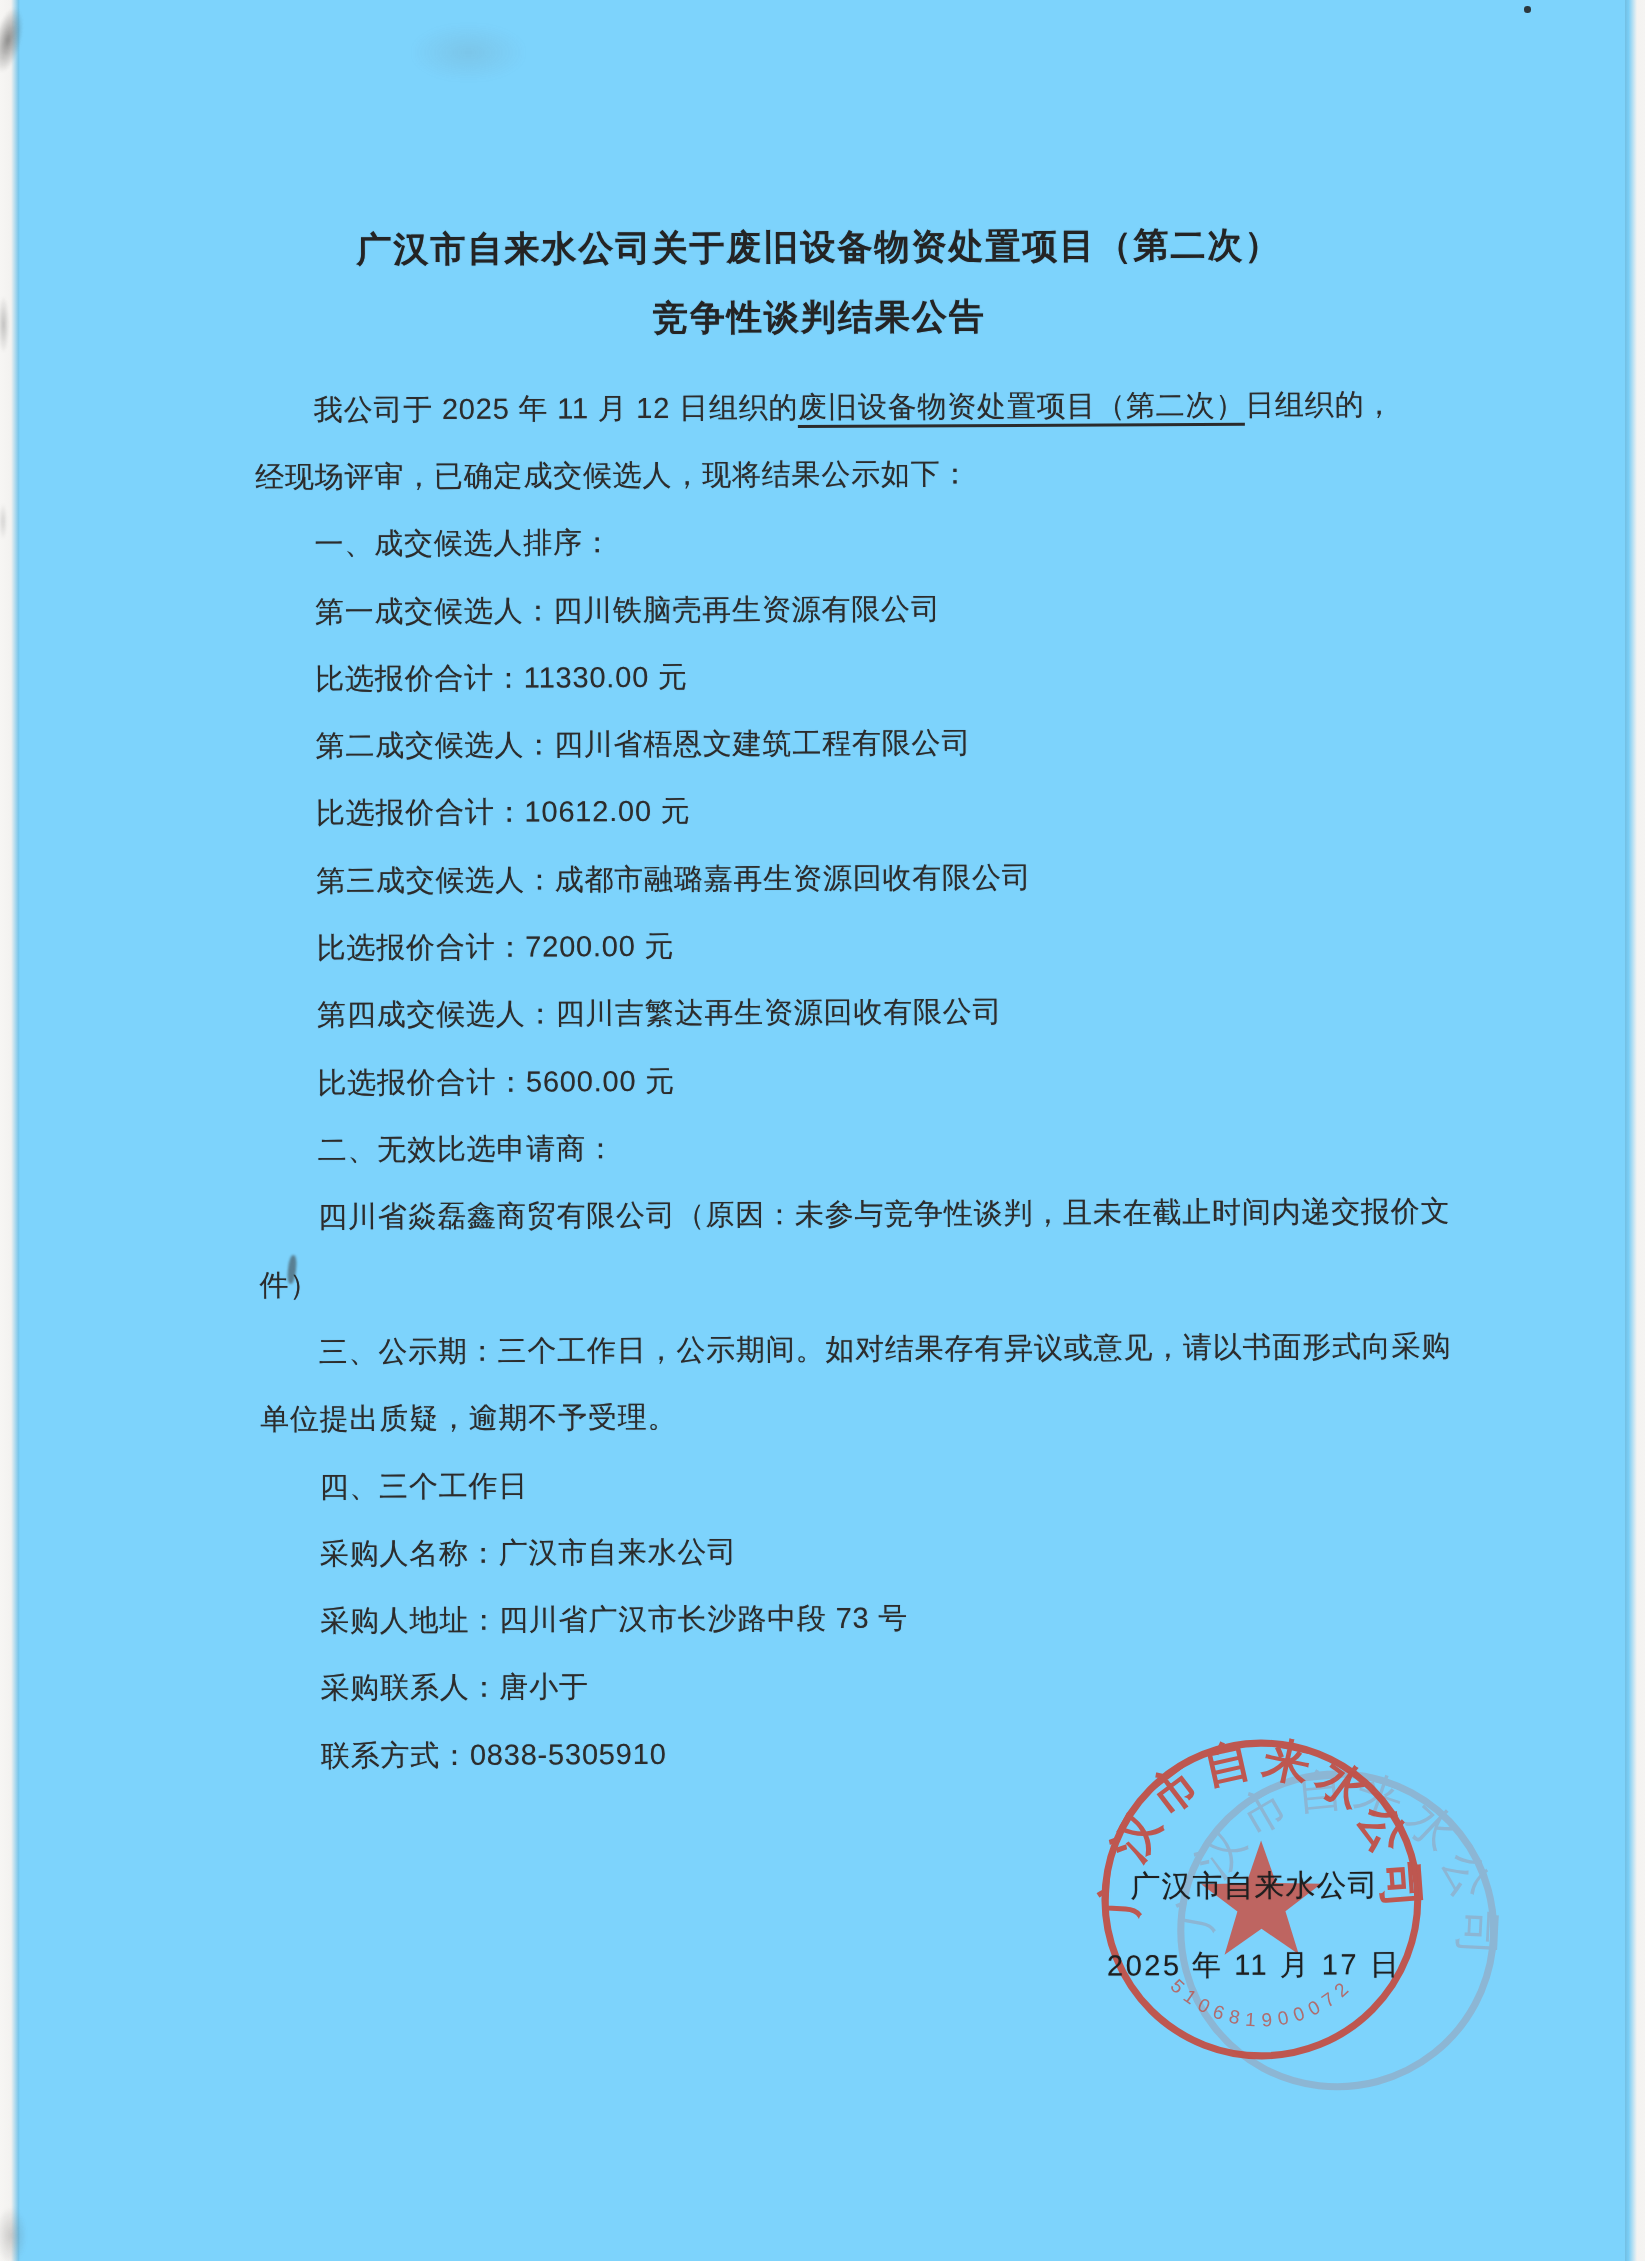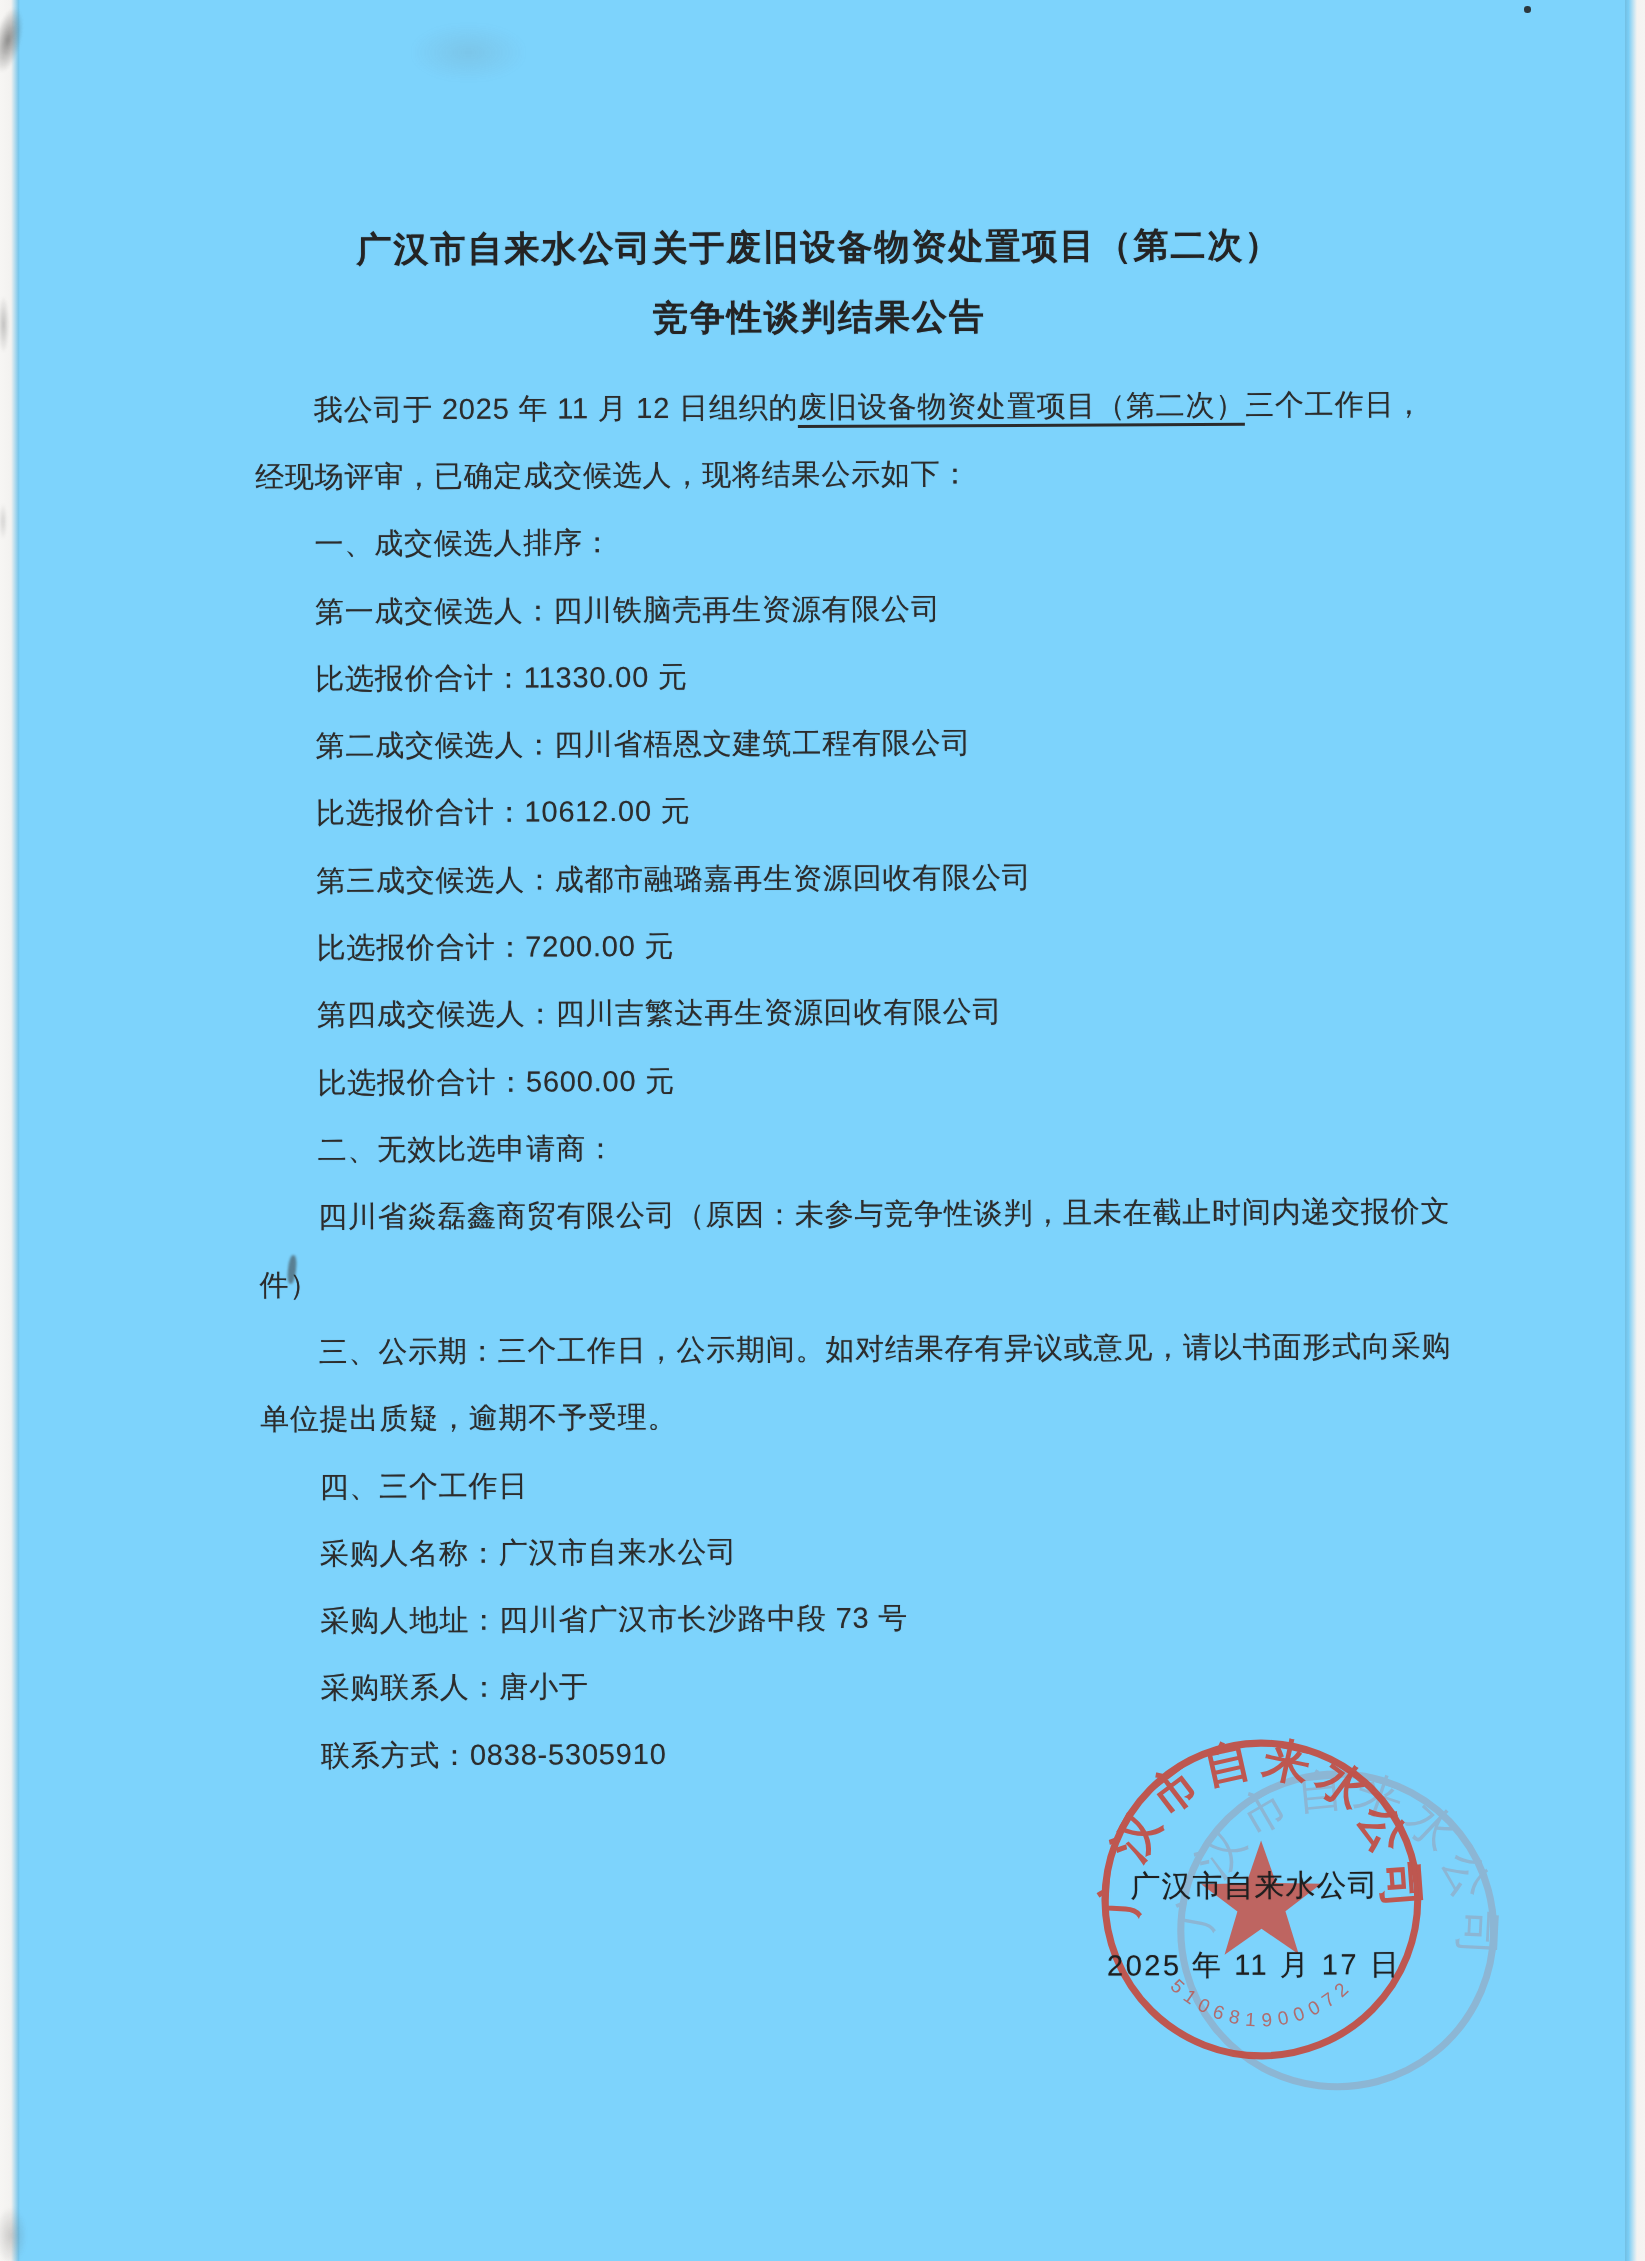--- a/index.html
+++ b/index.html
@@ -84,21 +84,21 @@
   <div class="smudge sm5"></div>
   <div class="smudge sm6"></div>
   <div class="smudge sm7"></div>
 
   <div class="content">
 
     <div class="doc-title t1">广汉市自来水公司关于废旧设备物资处置项目（第二次）</div>
     <div class="doc-title t2">竞争性谈判结果公告</div>
 
     <div id="body-lines">
-        <div class="bline ind" style="top: 373px;"><span class="seg">我公司于 2025 年 11 月 12 日组织的</span><span class="useg">废旧设备物资处置项目（第二次）</span><span class="seg">三个工作日，</span></div>
+        <div class="bline ind" style="top: 373px;"><span class="seg">我公司于 2025 年 11 月 12 日组织的</span><span class="useg">废旧设备物资处置项目（第二次）</span><span class="seg">日组织的，</span></div>
         <div class="bline" style="top: 440px;"><span class="seg">经现场评审，已确定成交候选人，现将结果公示如下：</span></div>
         <div class="bline ind" style="top: 507px;"><span class="seg">一、成交候选人排序：</span></div>
         <div class="bline ind" style="top: 575px;"><span class="seg">第一成交候选人：四川铁脑壳再生资源有限公司</span></div>
         <div class="bline ind" style="top: 642px;"><span class="seg">比选报价合计：11330.00 元</span></div>
         <div class="bline ind" style="top: 709px;"><span class="seg">第二成交候选人：四川省梧恩文建筑工程有限公司</span></div>
         <div class="bline ind" style="top: 776px;"><span class="seg">比选报价合计：10612.00 元</span></div>
         <div class="bline ind" style="top: 844px;"><span class="seg">第三成交候选人：成都市融璐嘉再生资源回收有限公司</span></div>
         <div class="bline ind" style="top: 911px;"><span class="seg">比选报价合计：7200.00 元</span></div>
         <div class="bline ind" style="top: 978px;"><span class="seg">第四成交候选人：四川吉繁达再生资源回收有限公司</span></div>
         <div class="bline ind" style="top: 1046px;"><span class="seg">比选报价合计：5600.00 元</span></div>

